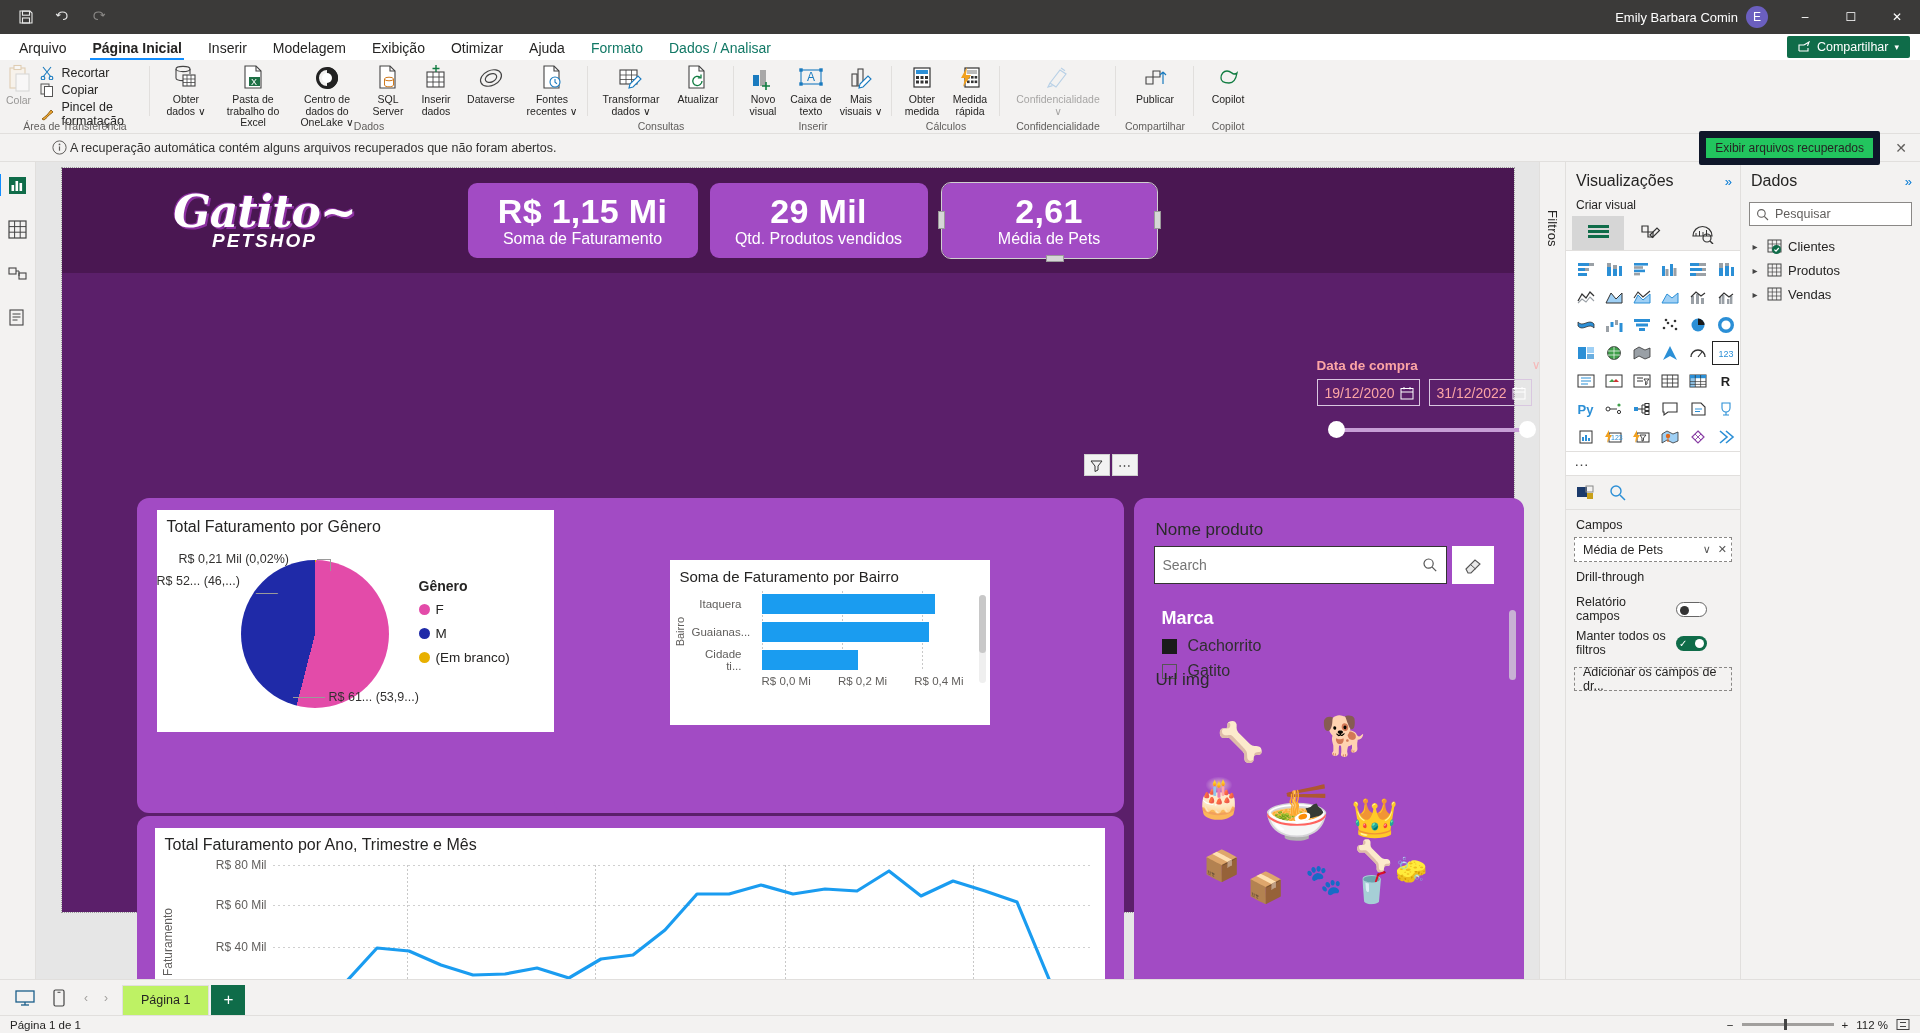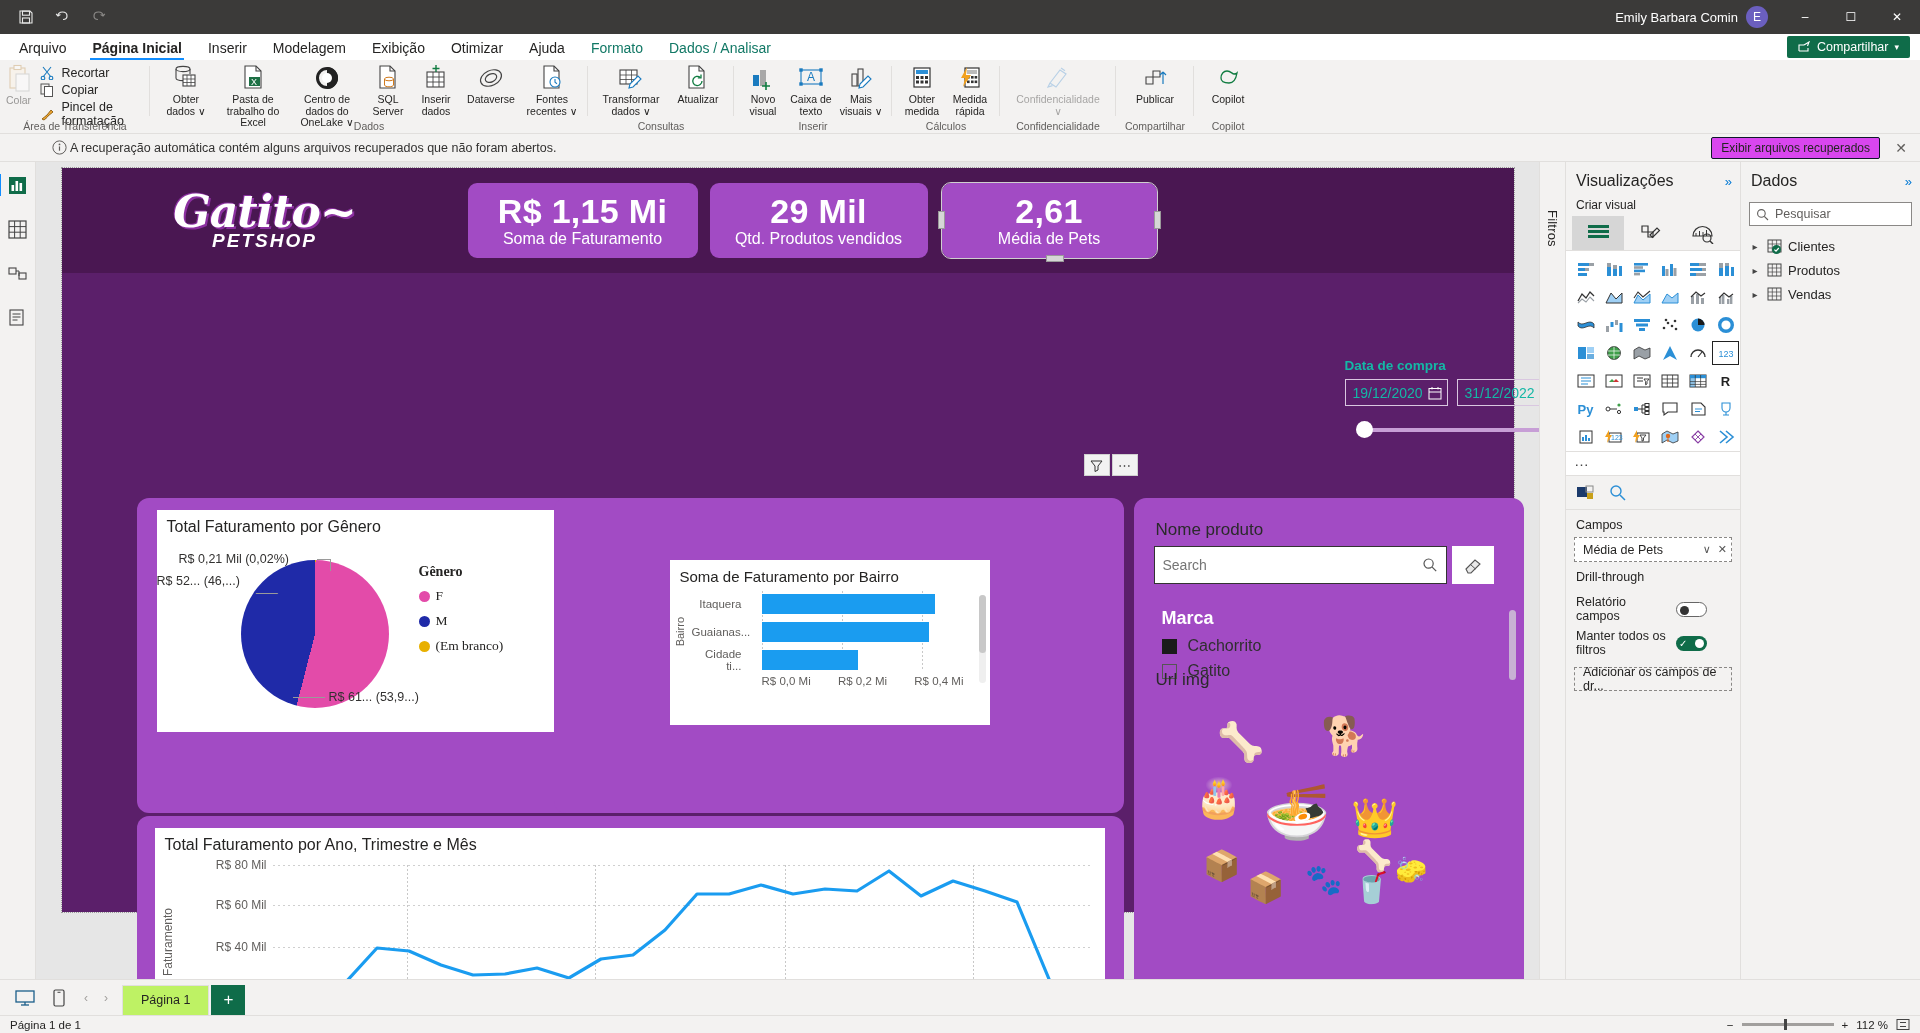--- a/index.html
+++ b/index.html
@@ -69,21 +69,21 @@
   .clip-list{ display:flex; flex-direction:column; justify-content:flex-start; gap:3px; padding-top:2px;}
   .clip-row{ display:flex; align-items:center; gap:6px; font-size:12.5px; }
 
   
   .notify{
     height:28px; background:#f3f2f1; display:flex; align-items:center; gap:8px;
     padding:0 6px 0 48px; border-bottom:1px solid #e1dfdd; font-size:12.5px; color:#323130;
     position:relative;
   }
   .notify-btn{
-    margin-left:auto; background:#d946ef; border:1px solid #0f172a; border-radius:2px;
+    margin-left:auto; background:#22c55e; border:7px solid #0f172a; border-radius:2px;
     font-size:12px; padding:3px 9px; color:#252423;
   }
   .notify-x{ width:26px;text-align:center;font-size:14px;color:#605e5c;}
 
   
   .main{ display:flex; height:calc(1033px - 34px - 26px - 74px - 28px - 54px); }
 
   
   .leftrail{ width:36px; background:#f3f2f1; border-right:1px solid #e1dfdd;
              padding-top:10px; display:flex; flex-direction:column; align-items:center; gap:18px;}
@@ -131,21 +131,21 @@
   #kpi3{ left:880px; width:215px; outline:1px solid #cfcfcf;}
   .selhandle{ position:absolute; width:7px;height:18px;background:#d6d6d6;border:1px solid #9a9a9a;}
   .viz-actions{
     position:absolute; top:286px; left:1022px; display:flex; gap:2px;
   }
   .viz-actions .vb{
     width:26px;height:22px; background:#f2f2f2; border:1px solid #d0d0d0;
     display:flex;align-items:center;justify-content:center; color:#333; font-size:13px;
   }
   .slicer{
-    position:absolute; left:1255px; top:190px; width:230px; height:80px; color:#14b8a6;margin-left:28px;
+    position:absolute; left:1255px; top:190px; width:230px; height:80px; color:#fca5a5;
   }
   .slicer .sl-t{ font-size:13.5px; font-weight:600; }
   .slicer .chev{ position:absolute; right:6px; top:0px; font-size:12px; opacity:.7;}
   .sl-inputs{ display:flex; gap:9px; margin-top:6px;}
   .sl-in{
     border:1px solid #d9c7e0; width:103px; height:27px; display:flex; align-items:center;
     justify-content:space-between; padding:0 5px 0 7px; font-size:14px;
   }
   .sl-track{ position:relative; margin-top:15px; height:16px;}
   .sl-track .bar{ position:absolute; left:18px; right:18px; top:7px; height:4px;
@@ -164,21 +164,21 @@
 
   
   #pieCard{ left:20px; top:12px; width:430px; height:222px;}
   .pie-wrap{ position:relative; height:180px;}
   .pie{
     position:absolute; left:84px; top:24px; width:148px; height:148px; border-radius:50%;
     background: conic-gradient(from 0.4deg, #e34ba9 0deg 194deg, #1f2aa8 194deg 359.9deg, #e8b000 359.9deg 360deg);
   }
   .lbl{ position:absolute; font-size:12.5px; color:#323130; white-space:nowrap;}
   .leaderline{ position:absolute; border-color:#9a9a9a; }
-  .pie-legend{ position:absolute; left:262px; top:28px;font-family:Liberation Serif, serif; }
+  .pie-legend{ position:absolute; left:262px; top:42px; }
   .pie-legend .lt{ font-size:14px; font-weight:bold; color:#252423; margin-bottom:8px;}
   .lgrow{ display:flex; align-items:center; gap:6px; margin-bottom:9px; font-size:13.5px;}
   .dot{ width:11px;height:11px;border-radius:50%;}
 
   
   #barCard{ left:116px; top:62px; width:320px; height:165px; }
   .bar-plot{ position:relative; height:100px; margin:4px 0 0 0;}
   .bar-ylab{ position:absolute; left:4px; top:28px; writing-mode:vertical-rl;
              transform:rotate(180deg); font-size:11px; color:#605e5c;}
   .bar-row{ position:absolute; left:22px; right:26px; height:26px; display:flex; align-items:center;}

